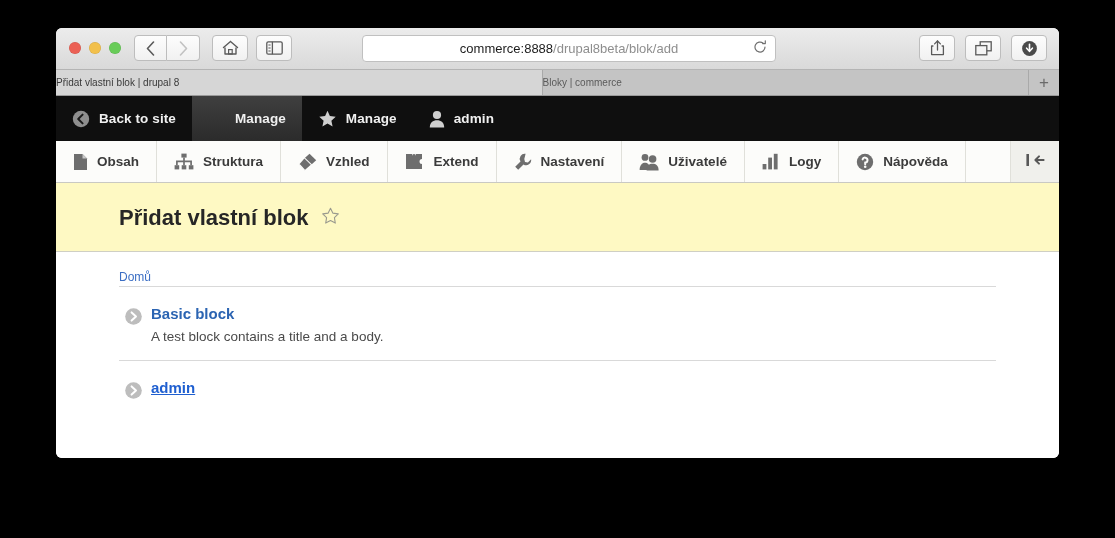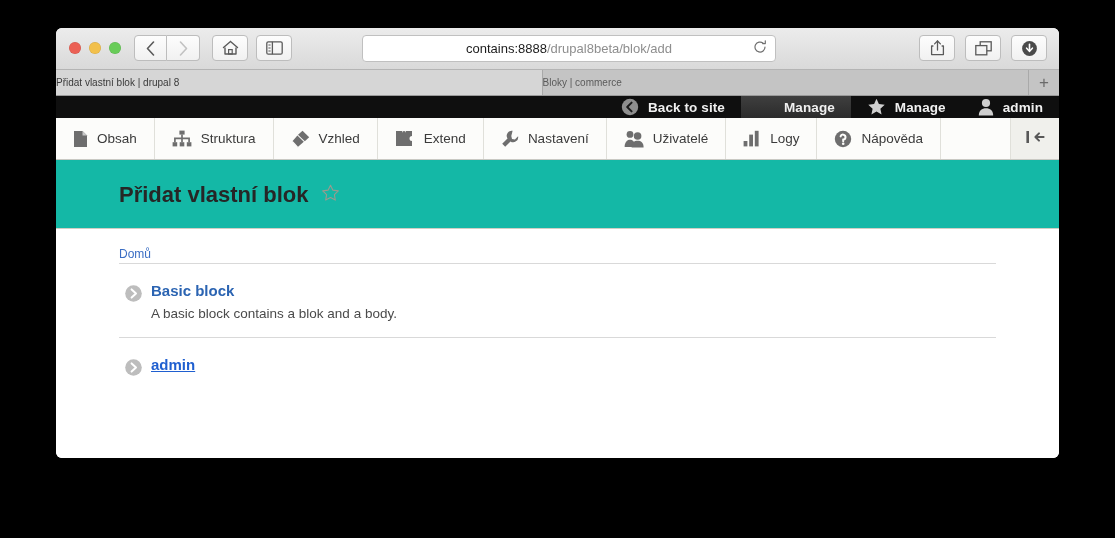--- a/index.html
+++ b/index.html
@@ -89,26 +89,25 @@
   .tab.inactive { background: #c4c4c4; color: #5a5a5a; }
   .tab-new {
     width: 30px;
     background: #c4c4c4;
     display: flex; align-items: center; justify-content: center;
     color: #6a6a6a; font-size: 17px; font-weight: 300;
   }
 
   
   .drupal-toolbar {
-    height: 22px;
+    height: 45px;
     background: #0f0f0f;
     display: flex;
     align-items: stretch;
     color: #fff;
-    justify-content: flex-end;
   }
   .dtab {
     display: flex; align-items: center; gap: 9px;
     padding: 0 16px;
     font-size: 13.5px; font-weight: bold;
     color: #f0f0f0;
     letter-spacing: .1px;
   }
   .dtab.active {
     background: linear-gradient(to bottom,#3f3f3f,#2b2b2b);
@@ -122,39 +121,40 @@
   }
   .hamburger span:last-child { margin-bottom: 0; }
 
   
   .drupal-menu {
     height: 42px;
     background: #fcfcfa;
     border-bottom: 1px solid #c9c9c3;
     display: flex;
     align-items: stretch;
+    font-weight: bold;
   }
   .mitem {
     display: flex; align-items: center; gap: 9px;
     padding: 0 17px;
     font-size: 13.5px; color: #3b3b3b;
     border-right: 1px solid #e0e0da;
   }
   .mitem .mico { display: flex; align-items: center; color: #6a6a6a; }
   .menu-spacer { flex: 1; border-right: 1px solid #e0e0da; }
   .menu-toggle {
     width: 48px;
     display: flex; align-items: center; justify-content: center;
     background: #f0f0ec;
     color: #585858;
   }
 
   
   .page-head {
-    background: #14b8a6;
+    background: #fef9c3;
     padding: 22px 0 20px 63px;
     border-bottom: 1px solid #cfcfc4;
   }
   .page-title {
     font-size: 22px; font-weight: bold; color: #262626;
     display: inline-block; vertical-align: middle;
   }
   .star-icon { display: inline-block; vertical-align: middle; margin-left: 8px; }
 
   
@@ -227,21 +227,21 @@
       <svg width="17" height="14" viewBox="0 0 17 14">
         <rect x="0.8" y="0.8" width="15.4" height="12.4" rx="1.5" fill="none" stroke="currentColor" stroke-width="1.3"></rect>
         <line x1="6.4" y1="0.8" x2="6.4" y2="13.2" stroke="currentColor" stroke-width="1.3"></line>
         <line x1="2.4" y1="4" x2="4.6" y2="4" stroke="currentColor" stroke-width="1.2"></line>
         <line x1="2.4" y1="7" x2="4.6" y2="7" stroke="currentColor" stroke-width="1.2"></line>
         <line x1="2.4" y1="10" x2="4.6" y2="10" stroke="currentColor" stroke-width="1.2"></line>
       </svg>
     </div>
 
     <div class="url-bar">
-      <span class="url-host">contains:8888</span>
+      <span class="url-host">commerce:8888</span>
         <span class="url-path">/drupal8beta/blok/add</span>
       <span class="url-reload">
         <svg width="14" height="14" viewBox="0 0 14 14">
           <path d="M12 7 A5 5 0 1 1 10.2 3.2" fill="none" stroke="currentColor" stroke-width="1.2" stroke-linecap="round"></path>
           <path d="M12.3 0.8 L12.3 3.6 L9.6 3.6" fill="none" stroke="currentColor" stroke-width="1.2" stroke-linecap="round" stroke-linejoin="round"></path>
         </svg>
       </span>
     </div>
 
     <div class="right-btns">
@@ -437,21 +437,21 @@
     </div>
 
     <div class="block-row">
       <span class="row-icon">
         <svg width="17" height="17" viewBox="0 0 17 17">
           <circle cx="8.5" cy="8.5" r="8.3" fill="#bdbdbd"></circle>
           <path d="M6.6 4.4 L11 8.5 L6.6 12.6" fill="none" stroke="#fff" stroke-width="2" stroke-linecap="round" stroke-linejoin="round"></path>
         </svg>
       </span>
       <a class="row-title" href="#" style="text-decoration:none">Basic block</a>
-      <div class="row-desc">A basic block contains a blok and a body.</div>
+      <div class="row-desc">A test block contains a title and a body.</div>
     </div>
 
     <div class="block-row">
       <span class="row-icon">
         <svg width="17" height="17" viewBox="0 0 17 17">
           <circle cx="8.5" cy="8.5" r="8.3" fill="#bdbdbd"></circle>
           <path d="M6.6 4.4 L11 8.5 L6.6 12.6" fill="none" stroke="#fff" stroke-width="2" stroke-linecap="round" stroke-linejoin="round"></path>
         </svg>
       </span>
       <a class="row-title hovered" href="#">admin</a>

